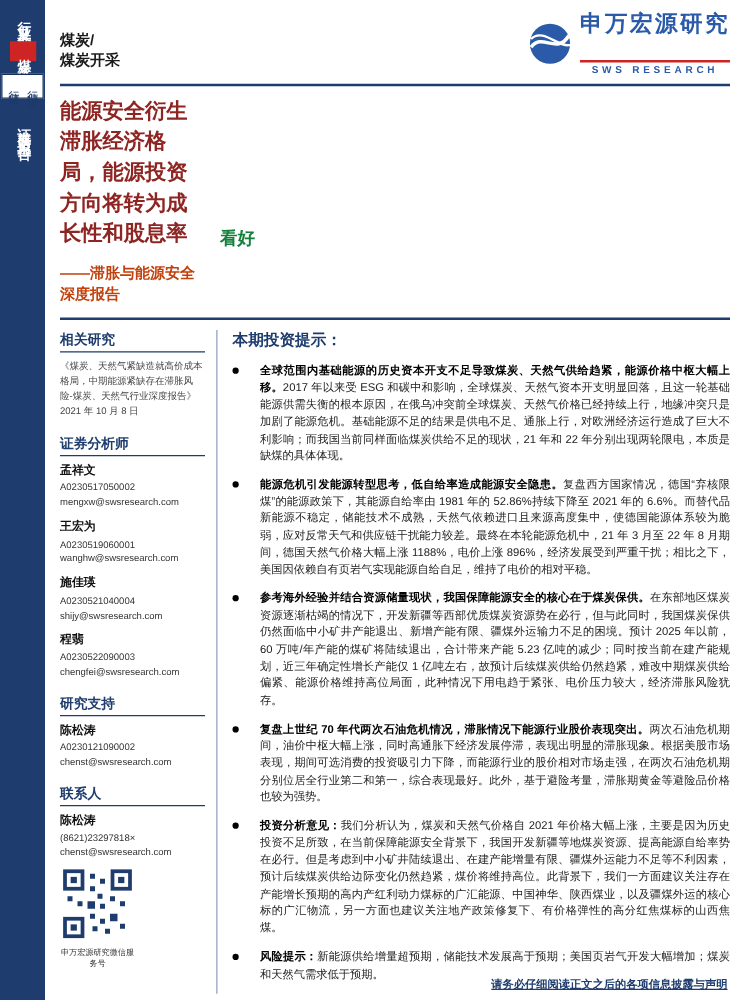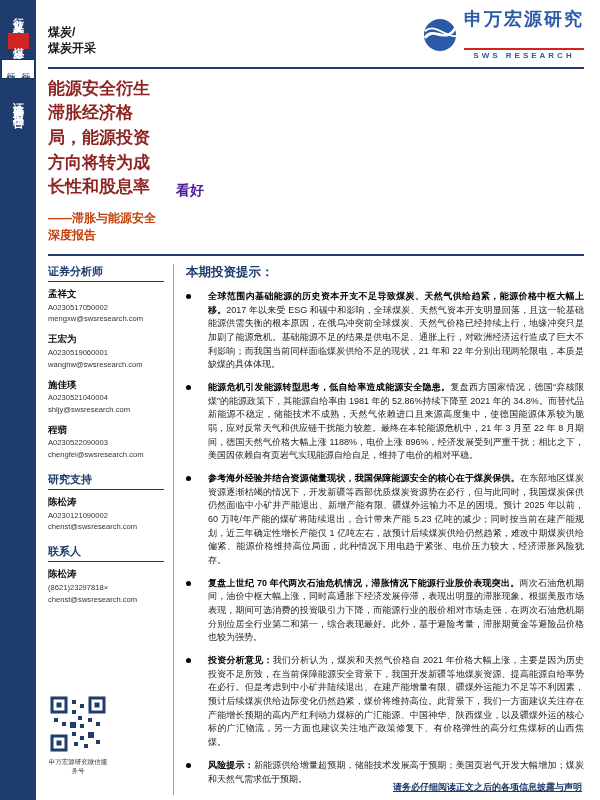--- a/index.html
+++ b/index.html
@@ -28,21 +28,21 @@
   .logo-cn { color:#2b5ba8; font-size:18px; font-weight:bold; letter-spacing:2px; line-height:1.1; }
   .logo-en { color:#2b5ba8; font-size:8px; letter-spacing:3px; border-top:2px solid #ce2424; padding-top:1px; margin-top:18px; font-weight:bold; }
 
   .rule { height:2px; background:#1e3c6d; margin:7px 0 8px; }
   .rule2 { height:2px; background:#1e3c6d; margin:10px 0 8px; }
 
   .title-grid { display:grid; grid-template-columns:116px 1fr; column-gap:12px; row-gap:6px; }
   .date { font-size:10px; font-weight:bold; color:#111; padding-top:5px; }
   .doc-title { font-size:17px; font-weight:bold; color:#8e2522; line-height:1.45; }
   .doc-subtitle { font-size:12px; font-weight:bold; color:#c2410c; margin-top:4px; }
-  .rating { font-size:14px; font-weight:bold; color:#4c1d95; align-self:end; }
+  .rating { font-size:14px; font-weight:bold; color:#15803d; align-self:end; }
 
   .body-cols { display:flex; margin-top:4px; }
   aside { width:126px; flex:none; padding-right:9px; border-right:1px solid #8fa0c2; }
   main { flex:1; padding-left:12px; }
 
   .sec { margin-bottom:11px; }
   .sec-h { font-size:11px; font-weight:bold; color:#1e3c6d; border-bottom:1.5px solid #1e3c6d; padding-bottom:2px; margin-bottom:5px; }
   .rel { font-size:7.6px; color:#444; line-height:1.6; }
   .person { margin-bottom:7px; font-size:7.6px; color:#333; line-height:1.55; word-break:break-all; }
   .person .nm { font-size:9.5px; font-weight:bold; color:#111; display:block; }
@@ -101,20 +101,24 @@
       <h1 class="doc-title">能源安全衍生滞胀经济格局，能源投资方向将转为成长性和股息率</h1>
       <div class="rating">看好</div>
       <div class="doc-subtitle">——滞胀与能源安全深度报告</div>
     </div>
 
     <div class="rule2"></div>
 
     <div class="body-cols">
 
       <aside>
+        <div class="sec">
+          <div class="sec-h">相关研究</div>
+          <div class="rel">《煤炭、天然气紧缺造就高价成本格局，中期能源紧缺存在滞胀风险-煤炭、天然气行业深度报告》2021 年 10 月 8 日</div>
+        </div>
 
         <div class="sec">
           <div class="sec-h">证券分析师</div>
           <div class="person">
             <span class="nm">孟祥文</span>
             <span>A0230517050002</span><br>
             <span>mengxw@swsresearch.com</span>
           </div>
           <div class="person">
             <span class="nm">王宏为</span>
@@ -154,21 +158,21 @@
 
       <main>
         <div class="tips-h">本期投资提示：</div>
         <ul class="bullets">
           <li>
             <span class="dot"></span>
             <p><b>全球范围内基础能源的历史资本开支不足导致煤炭、天然气供给趋紧，能源价格中枢大幅上移。</b><span>2017 年以来受 ESG 和碳中和影响，全球煤炭、天然气资本开支明显回落，且这一轮基础能源供需失衡的根本原因，在俄乌冲突前全球煤炭、天然气价格已经持续上行，地缘冲突只是加剧了能源危机。基础能源不足的结果是供电不足、通胀上行，对欧洲经济运行造成了巨大不利影响；而我国当前同样面临煤炭供给不足的现状，21 年和 22 年分别出现两轮限电，本质是缺煤的具体体现。</span></p>
           </li>
           <li>
             <span class="dot"></span>
-            <p><b>能源危机引发能源转型思考，低自给率造成能源安全隐患。</b><span>复盘西方国家情况，德国“弃核限煤”的能源政策下，其能源自给率由 1981 年的 52.86%持续下降至 2021 年的 34.8%。而替代品新能源不稳定，储能技术不成熟，天然气依赖进口且来源高度集中，使德国能源体系较为脆弱，应对反常天气和供应链干扰能力较差。最终在本轮能源危机中，21 年 3 月至 22 年 8 月期间，德国天然气价格大幅上涨 1188%，电价上涨 896%，经济发展受到严重干扰；相比之下，美国因依赖自有页岩气实现能源自给自足，维持了电价的相对平稳。</span></p>
+            <p><b>能源危机引发能源转型思考，低自给率造成能源安全隐患。</b><span>复盘西方国家情况，德国“弃核限煤”的能源政策下，其能源自给率由 1981 年的 52.86%持续下降至 2021 年的 6.6%。而替代品新能源不稳定，储能技术不成熟，天然气依赖进口且来源高度集中，使德国能源体系较为脆弱，应对反常天气和供应链干扰能力较差。最终在本轮能源危机中，21 年 3 月至 22 年 8 月期间，德国天然气价格大幅上涨 1188%，电价上涨 896%，经济发展受到严重干扰；相比之下，美国因依赖自有页岩气实现能源自给自足，维持了电价的相对平稳。</span></p>
           </li>
           <li>
             <span class="dot"></span>
             <p><b>参考海外经验并结合资源储量现状，我国保障能源安全的核心在于煤炭保供。</b><span>在东部地区煤炭资源逐渐枯竭的情况下，开发新疆等西部优质煤炭资源势在必行，但与此同时，我国煤炭保供仍然面临中小矿井产能退出、新增产能有限、疆煤外运输力不足的困境。预计 2025 年以前，60 万吨/年产能的煤矿将陆续退出，合计带来产能 5.23 亿吨的减少；同时按当前在建产能规划，近三年确定性增长产能仅 1 亿吨左右，故预计后续煤炭供给仍然趋紧，难改中期煤炭供给偏紧、能源价格维持高位局面，此种情况下用电趋于紧张、电价压力较大，经济滞胀风险犹存。</span></p>
           </li>
           <li>
             <span class="dot"></span>
             <p><b>复盘上世纪 70 年代两次石油危机情况，滞胀情况下能源行业股价表现突出。</b><span>两次石油危机期间，油价中枢大幅上涨，同时高通胀下经济发展停滞，表现出明显的滞胀现象。根据美股市场表现，期间可选消费的投资吸引力下降，而能源行业的股价相对市场走强，在两次石油危机期分别位居全行业第二和第一，综合表现最好。此外，基于避险考量，滞胀期黄金等避险品价格也较为强势。</span></p>
           </li>
           <li>

